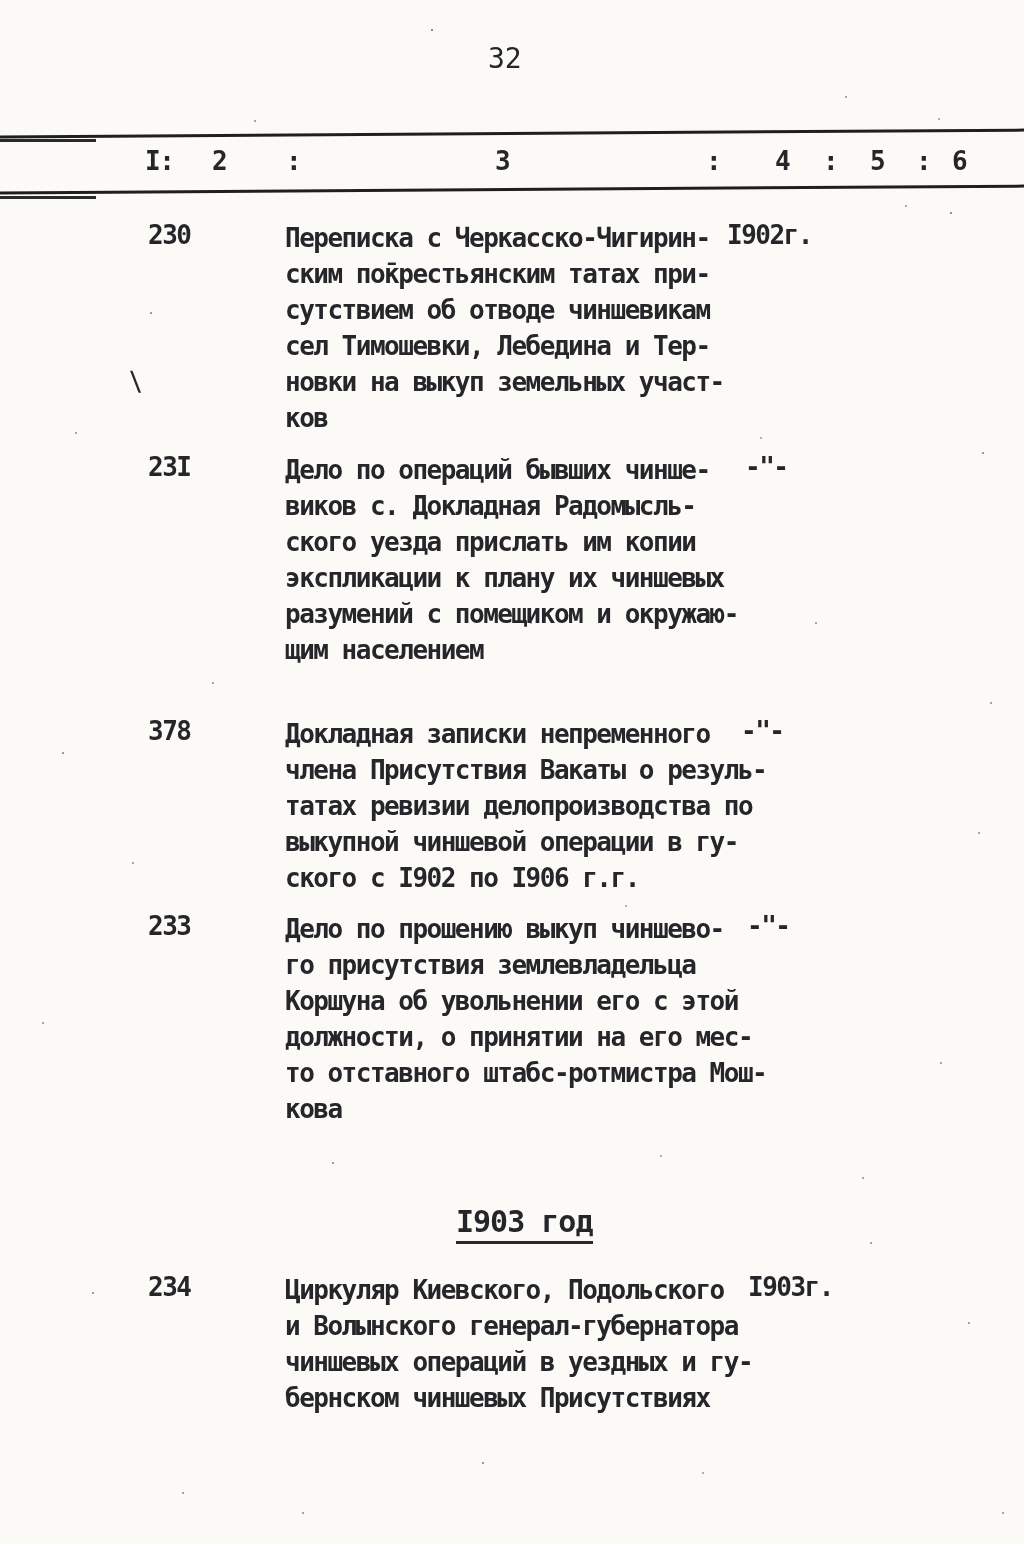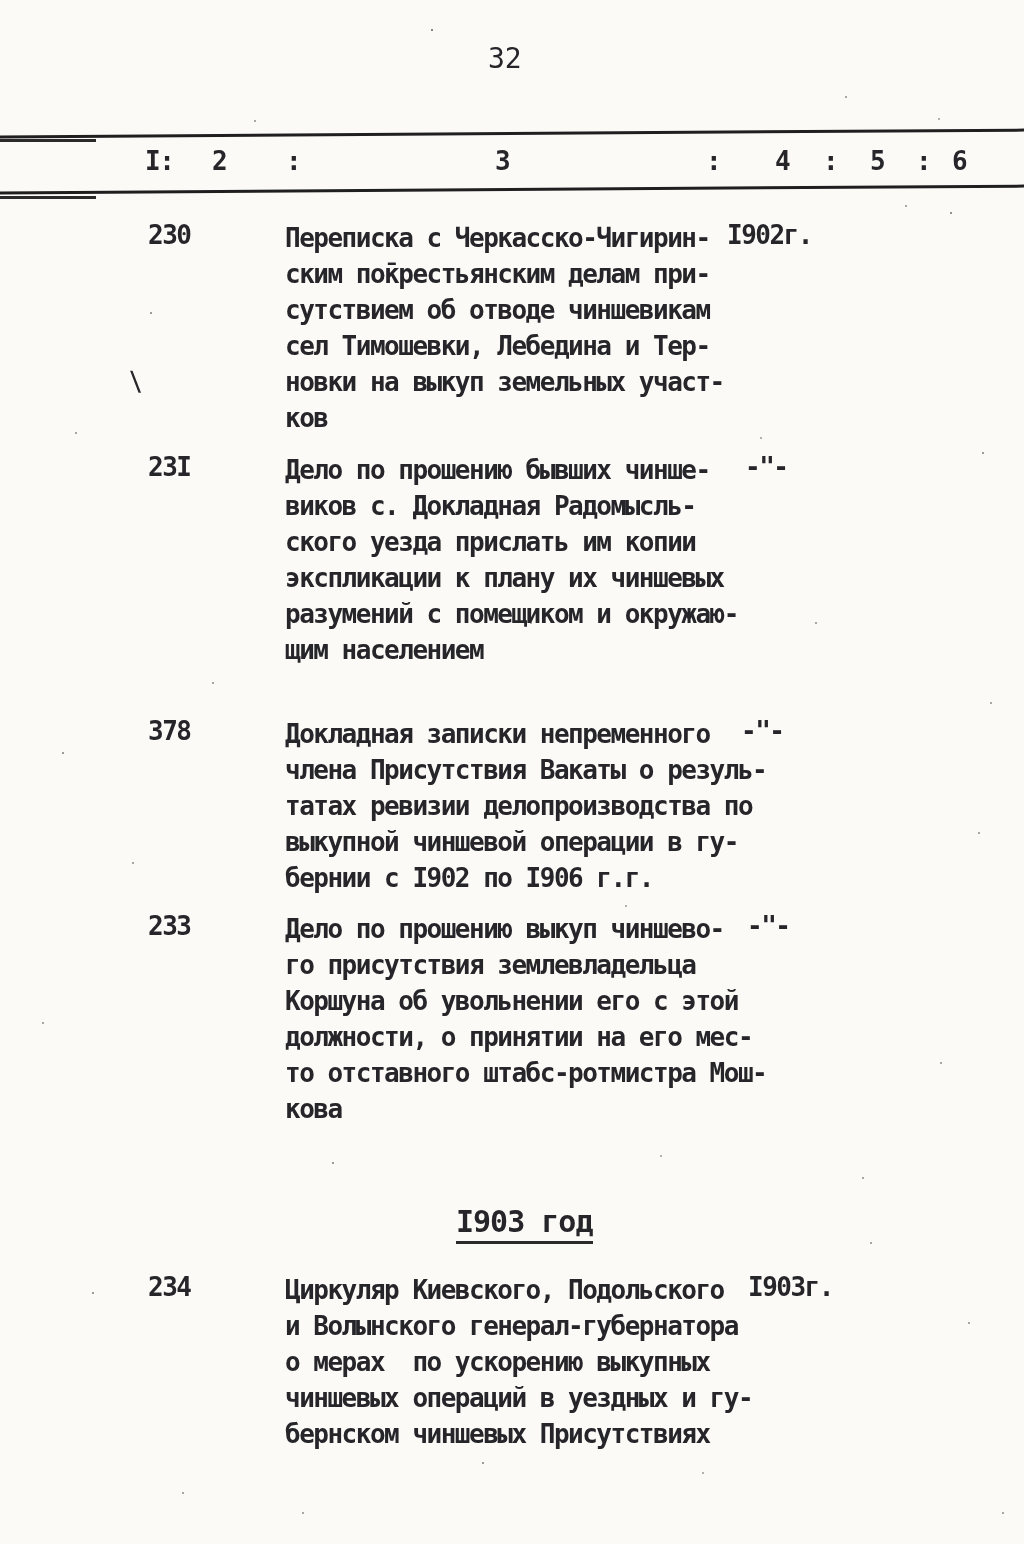--- a/index.html
+++ b/index.html
@@ -166,45 +166,45 @@
   <span>:</span>
   <span>4</span>
   <span>:</span>
   <span>5</span>
   <span>:</span>
   <span>6</span>
 </div>
 
 <div class="entry tw" style="top:220px">
   <div class="entry-number">230</div>
-  <div class="entry-text"><div class="line">Переписка с Черкасско-Чигирин-</div><div class="line">ским пок̄рестьянским делам при-</div><div class="line">сутствием об отводе чиншевикам</div><div class="line">сел Тимошевки, Лебедина и Тер-</div><div class="line">новки на выкуп земельных участ-</div><div class="line">ков</div></div>
+  <div class="entry-text"><div class="line">Переписка с Черкасско-Чигирин-</div><div class="line">ским пок̄рестьянским татах при-</div><div class="line">сутствием об отводе чиншевикам</div><div class="line">сел Тимошевки, Лебедина и Тер-</div><div class="line">новки на выкуп земельных участ-</div><div class="line">ков</div></div>
   <div class="entry-date" style="left:727px">I902г.</div>
 </div>
 
 <div class="tw stray-mark">\</div>
 
 <div class="entry tw" style="top:452px">
   <div class="entry-number">23I</div>
-  <div class="entry-text"><div class="line">Дело по прошению бывших чинше-</div><div class="line">виков с. Докладная Радомысль-</div><div class="line">ского уезда прислать им копии</div><div class="line">экспликации к плану их чиншевых</div><div class="line">разумений с помещиком и окружаю-</div><div class="line">щим населением</div></div>
+  <div class="entry-text"><div class="line">Дело по операций бывших чинше-</div><div class="line">виков с. Докладная Радомысль-</div><div class="line">ского уезда прислать им копии</div><div class="line">экспликации к плану их чиншевых</div><div class="line">разумений с помещиком и окружаю-</div><div class="line">щим населением</div></div>
   <div class="entry-date" style="left:745px">-"-</div>
 </div>
 
 <div class="entry tw" style="top:716px">
   <div class="entry-number">378</div>
-  <div class="entry-text"><div class="line">Докладная записки непременного</div><div class="line">члена Присутствия Вакаты о резуль-</div><div class="line">татах ревизии делопроизводства по</div><div class="line">выкупной чиншевой операции в гу-</div><div class="line">бернии с I902 по I906 г.г.</div></div>
+  <div class="entry-text"><div class="line">Докладная записки непременного</div><div class="line">члена Присутствия Вакаты о резуль-</div><div class="line">татах ревизии делопроизводства по</div><div class="line">выкупной чиншевой операции в гу-</div><div class="line">ского с I902 по I906 г.г.</div></div>
   <div class="entry-date" style="left:741px">-"-</div>
 </div>
 
 <div class="entry tw" style="top:911px">
   <div class="entry-number">233</div>
   <div class="entry-text"><div class="line">Дело по прошению выкуп чиншево-</div><div class="line">го присутствия землевладельца</div><div class="line">Коршуна об увольнении его с этой</div><div class="line">должности, о принятии на его мес-</div><div class="line">то отставного штабс-ротмистра Мош-</div><div class="line">кова</div></div>
   <div class="entry-date" style="left:747px">-"-</div>
 </div>
 
 <div class="tw section-heading">I903 год</div>
 
 <div class="entry tw" style="top:1272px">
   <div class="entry-number">234</div>
-  <div class="entry-text"><div class="line">Циркуляр Киевского, Подольского</div><div class="line">и Волынского генерал-губернатора</div><div class="line">о мерах  по ускорению выкупных</div><div class="line">чиншевых операций в уездных и гу-</div><div class="line">бернском чиншевых Присутствиях</div></div>
+  <div class="entry-text"><div class="line">Циркуляр Киевского, Подольского</div><div class="line">и Волынского генерал-губернатора</div><div class="line">чиншевых операций в уездных и гу-</div><div class="line">бернском чиншевых Присутствиях</div></div>
   <div class="entry-date" style="left:748px">I903г.</div>
 </div>
 
 <div class="specks"></div>
 
 </body></html>

